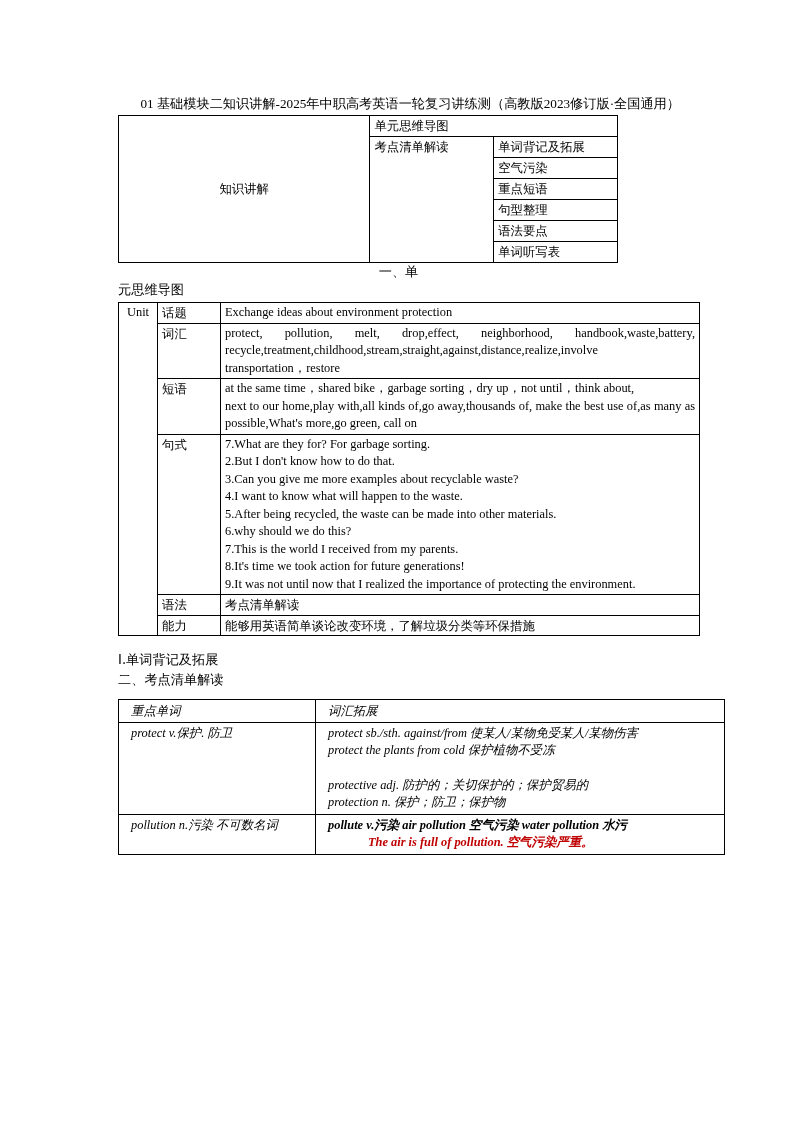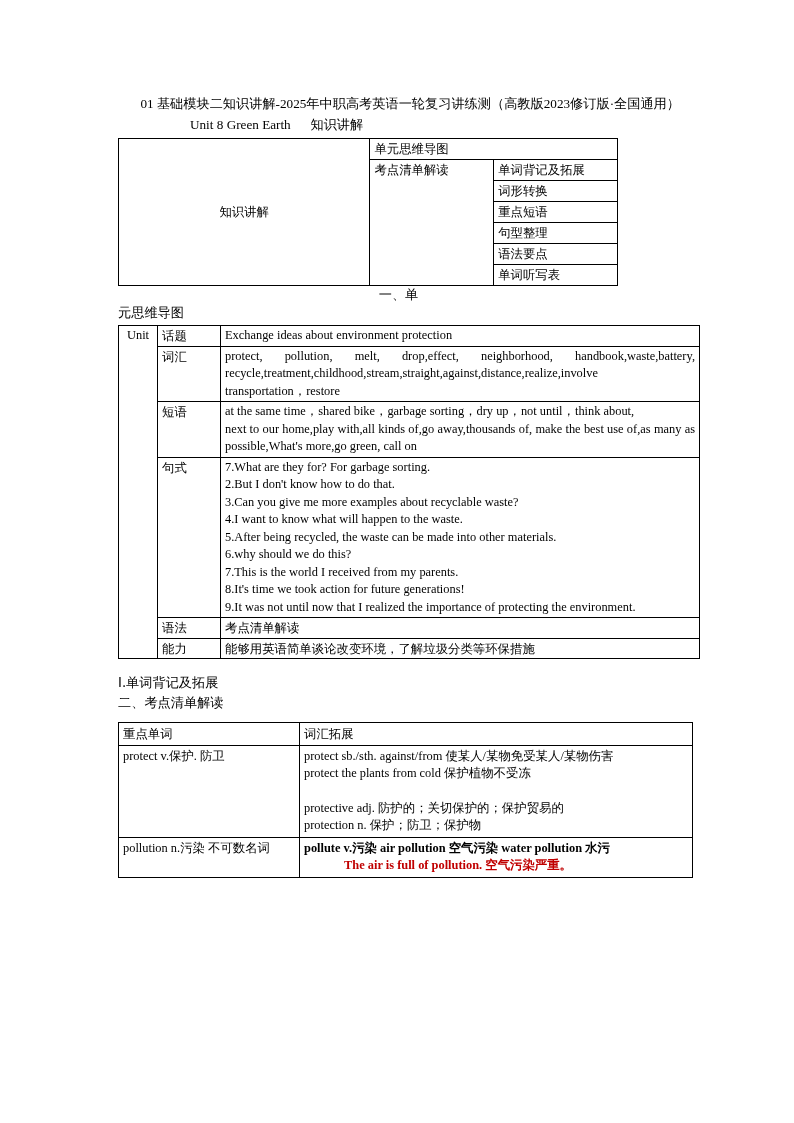--- a/index.html
+++ b/index.html
@@ -92,48 +92,47 @@
   #table-mindmap { width: 560px; padding-left: 11px; }
   #table-mindmap .c-unit { width: 30px; text-align: center; }
   #table-mindmap .c-key  { width: 54px; }
   #table-mindmap .c-val  { width: 470px; }
   #table-mindmap .justify { text-align: justify; text-align-last: left; }
 
   
   #table-vocab { width: 560px; }
   #table-vocab .v1 { width: 172px; }
   #table-vocab .v2 { width: 384px; }
-  #table-vocab td { padding: 2px 4px; }
+  #table-vocab td { padding: 2px 12px; font-style: italic; }
 
   .bold { font-weight: bold; }
   .red  { color: #C00000; font-weight: bold; margin-left: 40px; }
   .blank-line { display: block; height: 17px; }
   .cjk { font-family: "DejaVu Sans", "Liberation Sans", sans-serif; }
 </style>
 </head>
 <body>
 
 <div class="page">
   <div class="content">
 
     <div class="doc-title">01 基础模块二知识讲解-2025年中职高考英语一轮复习讲练测（高教版2023修订版·全国通用）</div>
-    <div class="unit-title">Unit 8 Green Earth      知识讲解</div>
 
     <table id="table-outline">
       <tbody>
         <tr>
           <td class="c1 cjk" rowspan="7">知识讲解</td>
           <td class="c2 cjk" colspan="2">单元思维导图</td>
         </tr>
         <tr>
           <td class="c2 cjk" rowspan="6">考点清单解读</td>
           <td class="c3 cjk">单词背记及拓展</td>
         </tr>
         <tr>
-          <td class="c3 cjk">词形转换</td>
+          <td class="c3 cjk">空气污染</td>
         </tr>
         <tr>
           <td class="c3 cjk">重点短语</td>
         </tr>
         <tr>
           <td class="c3 cjk">句型整理</td>
         </tr>
         <tr>
           <td class="c3 cjk">语法要点</td>
         </tr>

